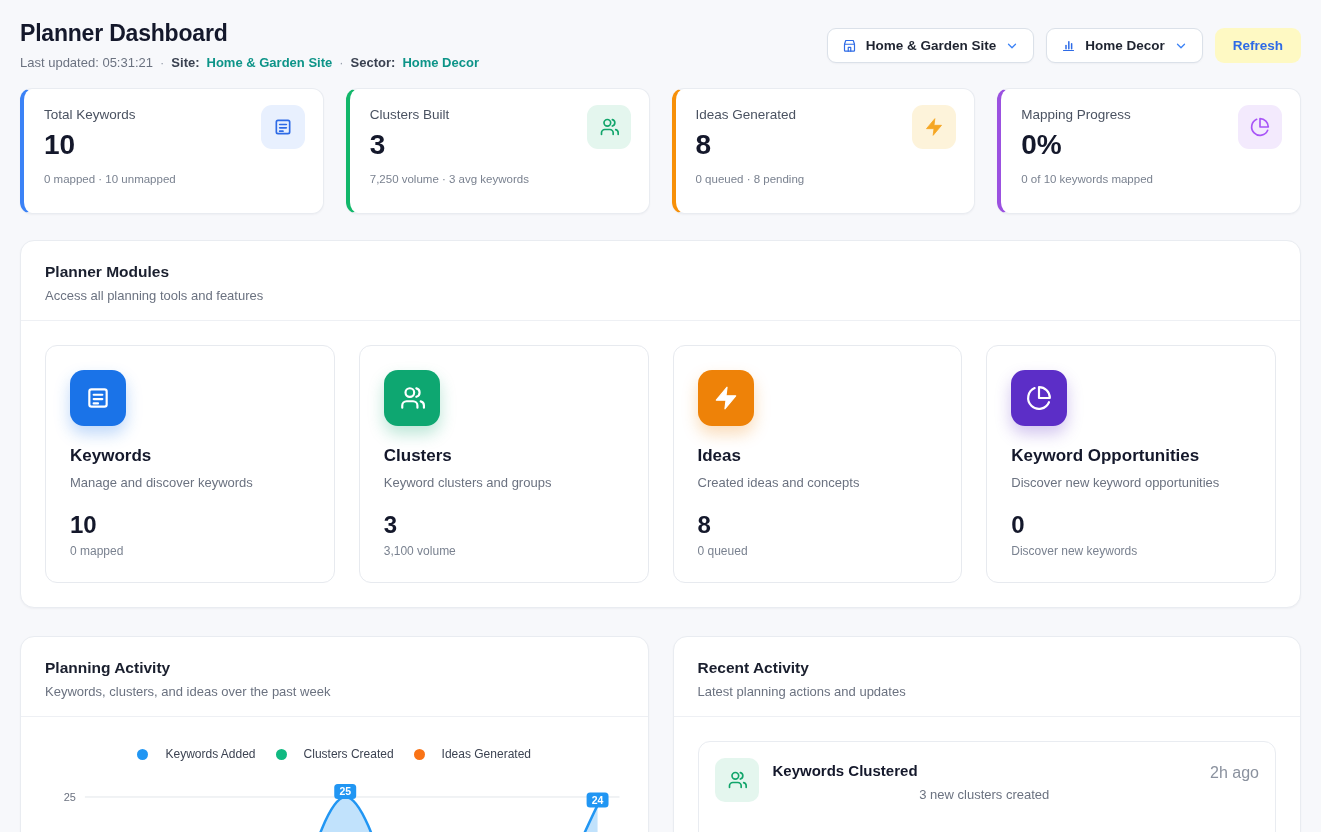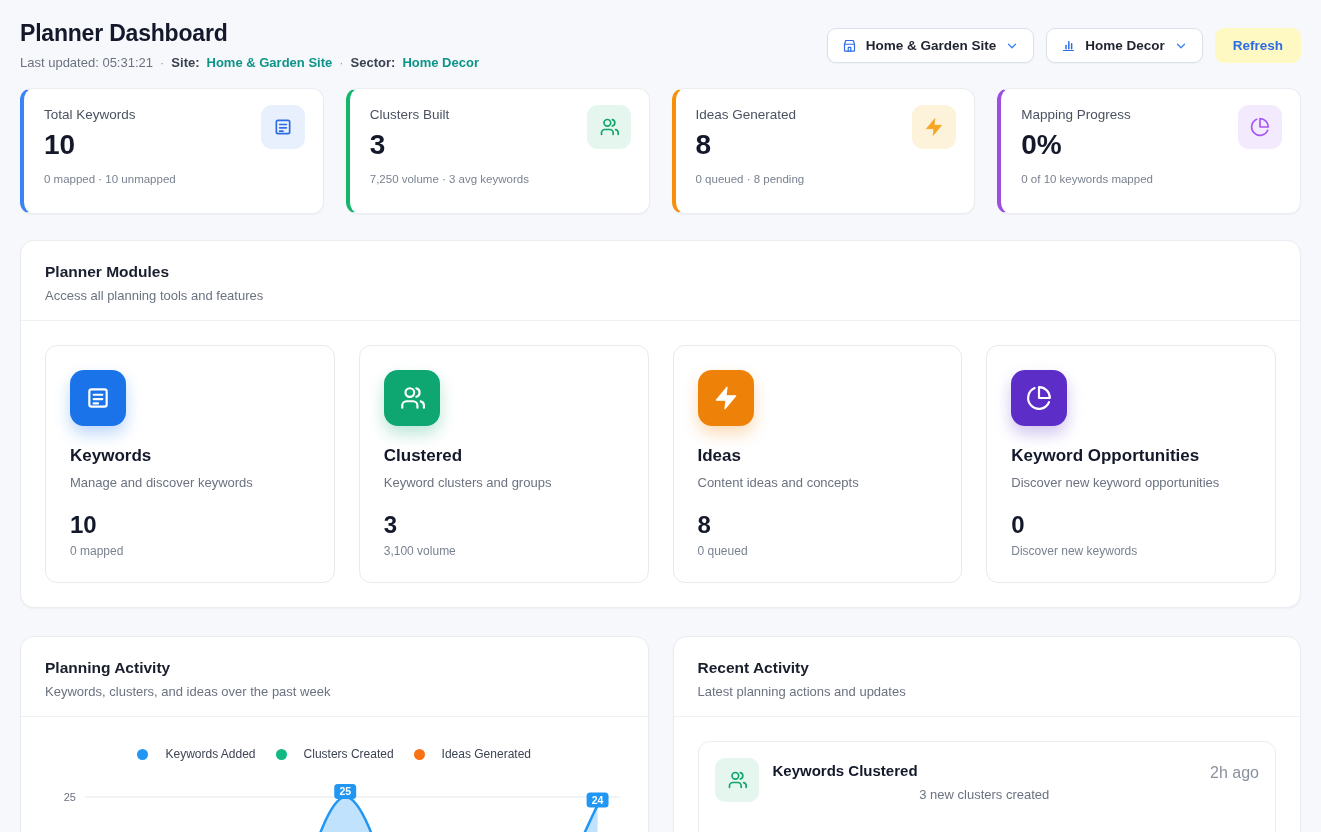--- a/index.html
+++ b/index.html
@@ -241,34 +241,34 @@
 
       <div class="module-card mod-green">
         <div class="mod-icon">
           <svg width="26" height="26" viewBox="0 0 24 24" fill="none" stroke="currentColor" stroke-width="2" stroke-linecap="round" stroke-linejoin="round">
               <path d="M17 21v-2a4 4 0 0 0-4-4H7a4 4 0 0 0-4 4v2"></path>
               <circle cx="10" cy="7" r="4"></circle>
               <path d="M23 21v-2a4 4 0 0 0-3-3.87"></path>
               <path d="M16 3.13a4 4 0 0 1 0 7.75"></path>
             </svg>
         </div>
-        <div class="mod-title">Clustered</div>
+        <div class="mod-title">Clusters</div>
         <div class="mod-desc">Keyword clusters and groups</div>
         <div class="mod-value">3</div>
         <div class="mod-detail">3,100 volume</div>
       </div>
 
       <div class="module-card mod-orange">
         <div class="mod-icon">
           <svg width="26" height="26" viewBox="0 0 24 24" fill="currentColor" stroke="currentColor" stroke-width="1" stroke-linejoin="round">
               <polygon points="13 2 3 14 12 14 11 22 21 10 12 10"></polygon>
             </svg>
         </div>
         <div class="mod-title">Ideas</div>
-        <div class="mod-desc">Content ideas and concepts</div>
+        <div class="mod-desc">Created ideas and concepts</div>
         <div class="mod-value">8</div>
         <div class="mod-detail">0 queued</div>
       </div>
 
       <div class="module-card mod-purple">
         <div class="mod-icon">
           <svg width="26" height="26" viewBox="0 0 24 24" fill="none" stroke="currentColor" stroke-width="2" stroke-linecap="round" stroke-linejoin="round">
               <path d="M21.21 15.89A10 10 0 1 1 8 2.83"></path>
               <path d="M22 12A10 10 0 0 0 12 2v10z"></path>
             </svg>

